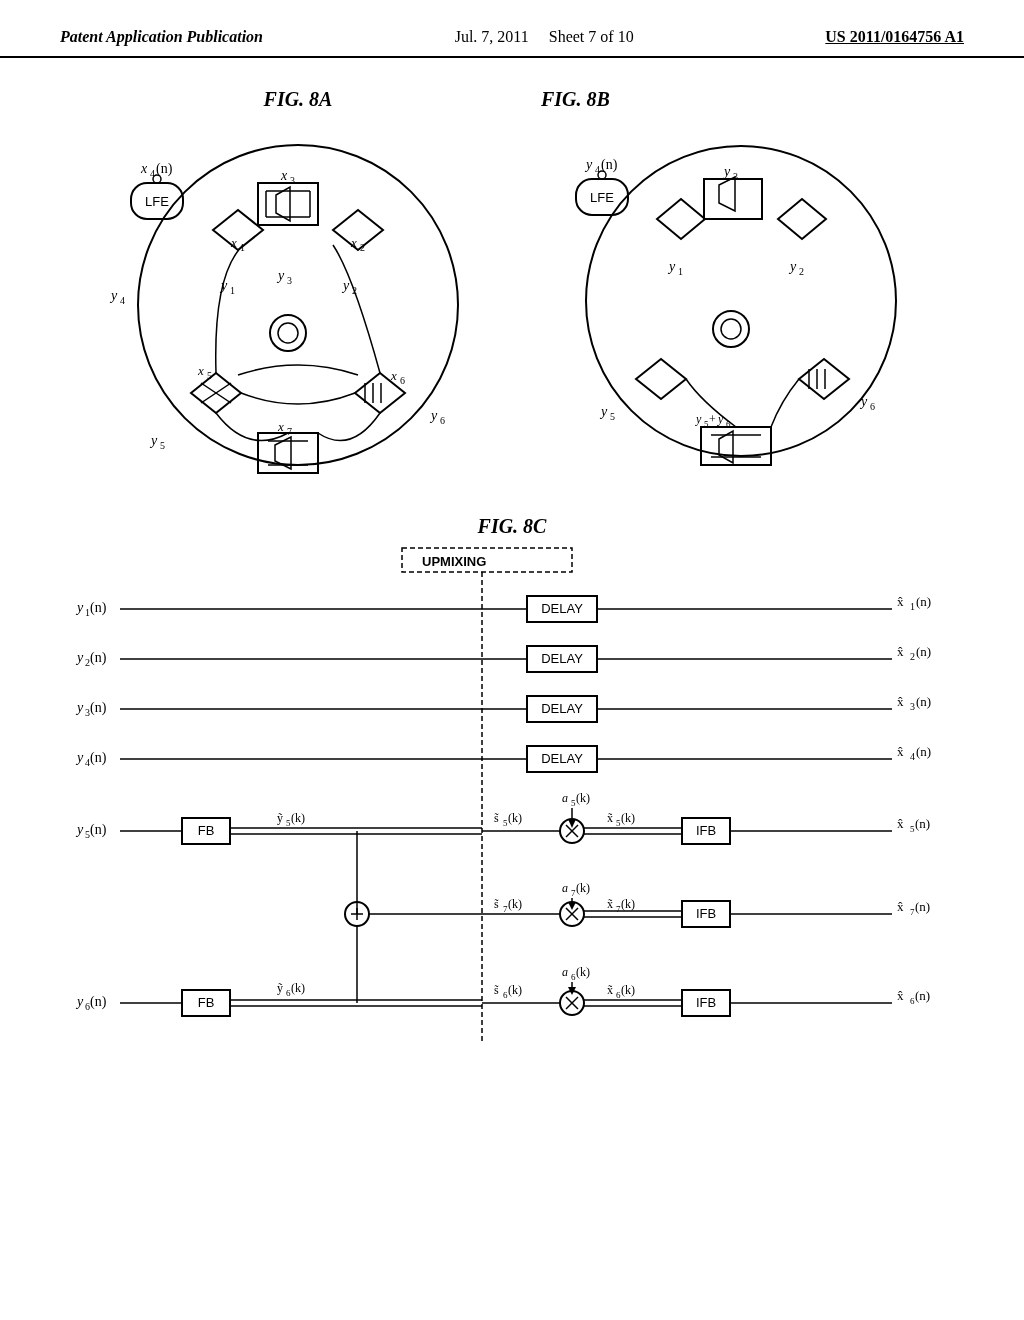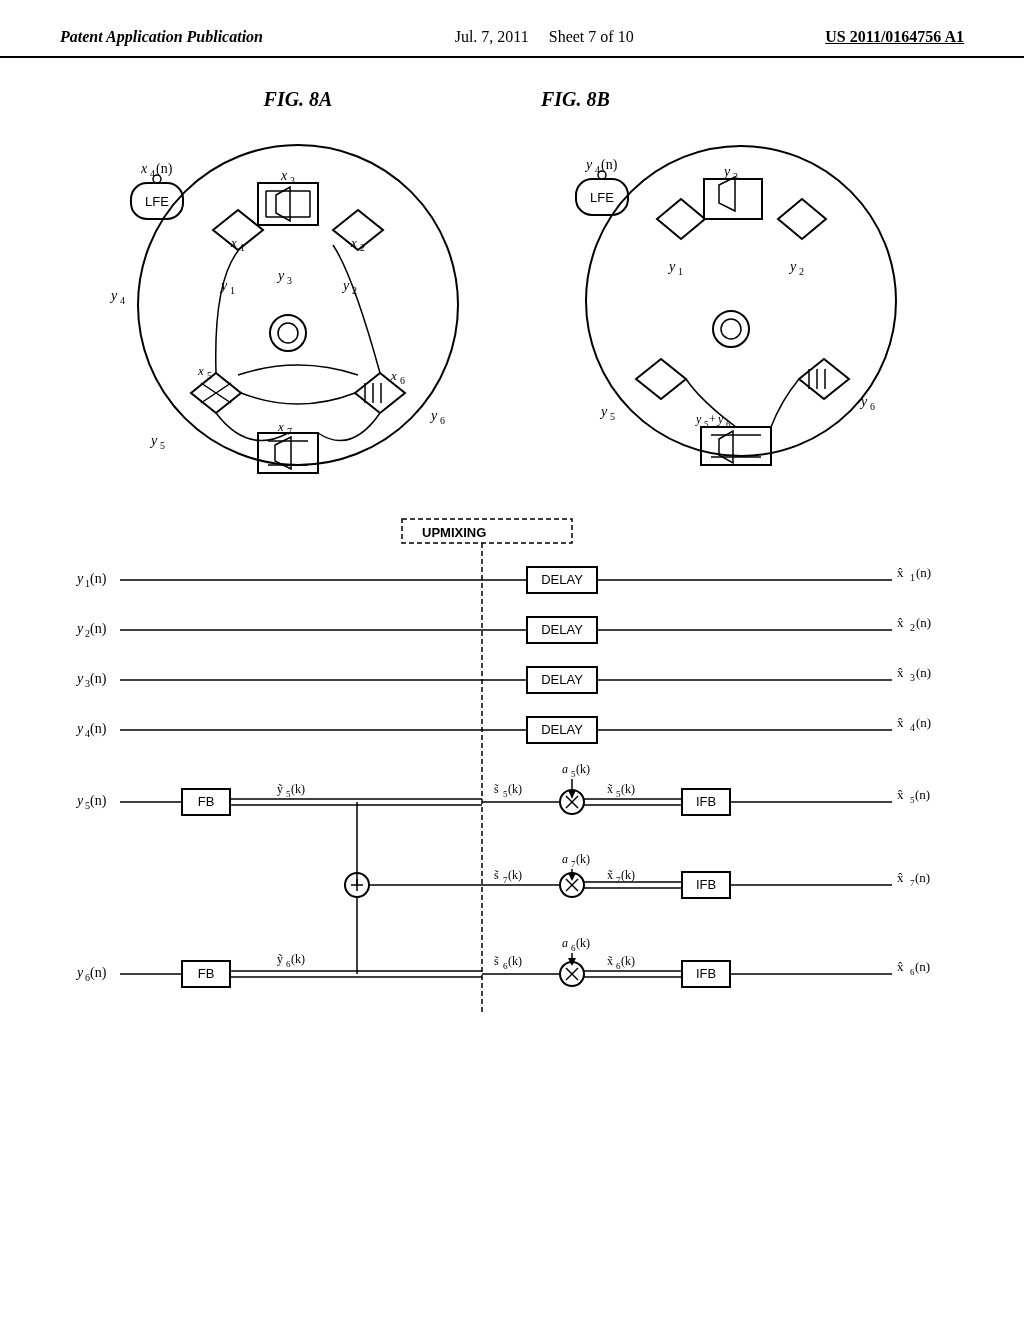--- a/index.html
+++ b/index.html
@@ -248,20 +248,23 @@
         <text x="177" y="312" font-size="12" font-family="Times New Roman" font-style="italic">y</text>
         <text x="185" y="316" font-size="9" font-family="Times New Roman">6</text>
 
         <path d="M 145,268 Q 160,290 195,316" fill="none" stroke="#000" stroke-width="1.5"></path>
         <path d="M 258,268 Q 240,290 230,316" fill="none" stroke="#000" stroke-width="1.5"></path>
       </svg>
     </div>
   </div>
 
   <div class="block-diagram">
+    <div style="text-align:center; margin-bottom:6px;">
+      <span class="fig-label">FIG. 8C</span>
+    </div>
     <svg class="block-diagram-svg" width="900" height="520" viewBox="0 0 900 520">
 
       <text x="360" y="22" font-size="13" font-family="Arial" font-weight="bold">UPMIXING</text>
       <rect x="340" y="4" width="170" height="24" fill="none" stroke="#000" stroke-width="1.5" stroke-dasharray="5,3"></rect>
 
       <line x1="420" y1="28" x2="420" y2="500" stroke="#000" stroke-width="1.5" stroke-dasharray="5,3"></line>
 
       <text x="15" y="68" font-size="14" font-family="Times New Roman" font-style="italic">y</text>
       <text x="23" y="72" font-size="10" font-family="Times New Roman">1</text>
       <text x="28" y="68" font-size="14" font-family="Times New Roman">(n)</text>

